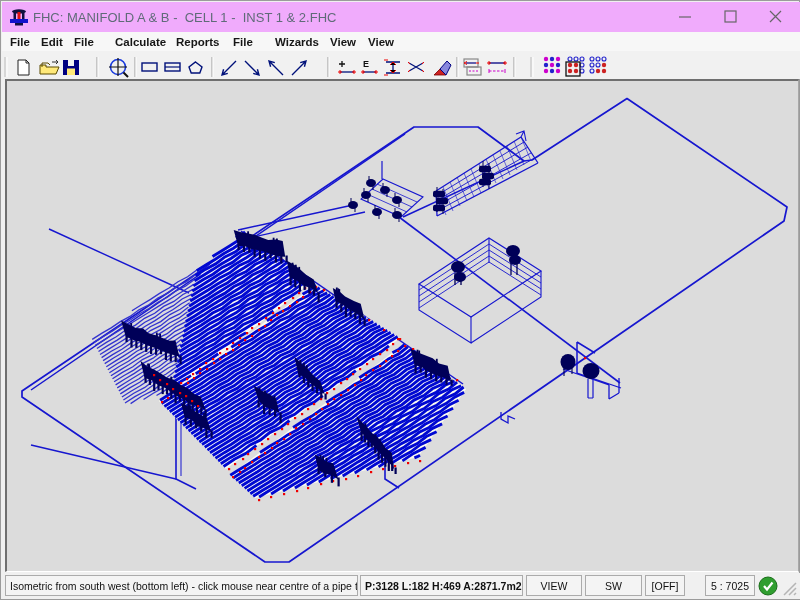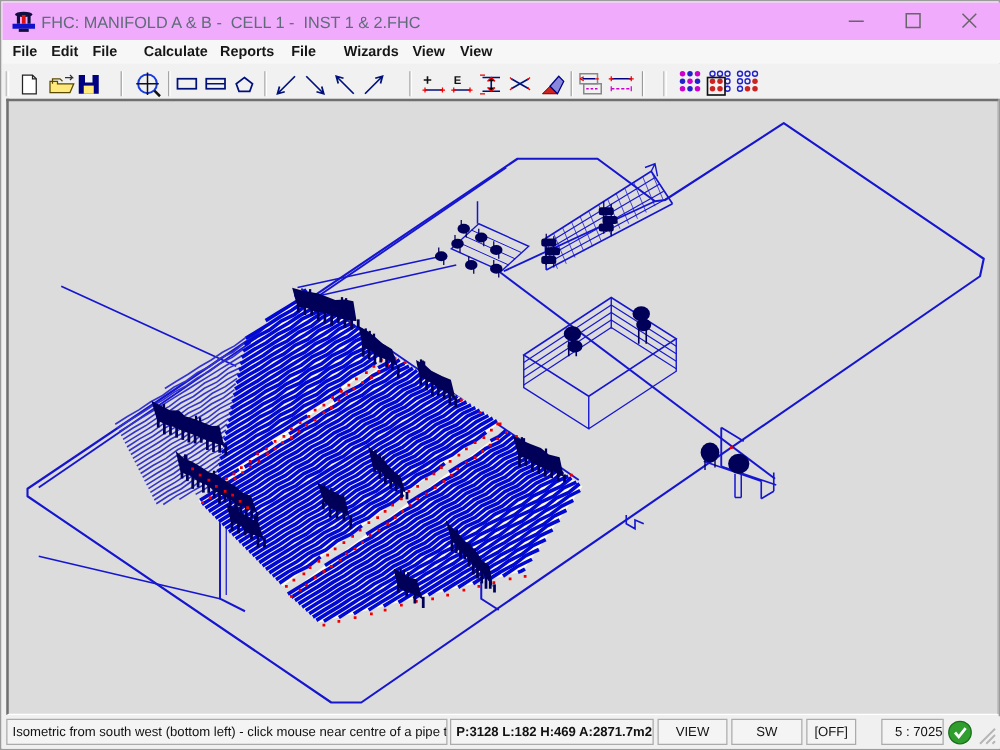--- a/index.html
+++ b/index.html
@@ -600,21 +600,21 @@
 <rect x="583" y="356" width="2.2" height="2.2" fill="#ee0000"></rect>
       </g>
     </svg>
   </div>
   <div id="statusbar">
     <div class="fld" style="left:3px; width:353px;">Isometric from south west (bottom left) - click mouse near centre of a pipe t‹</div>
     <div class="fld" style="left:358px; width:163px;font-weight:bold;">P:3128 L:182 H:469 A:2871.7m2</div>
     <div class="fld" style="left:524px; width:56px; text-align:center; padding-left:0;">VIEW</div>
     <div class="fld" style="left:583px; width:57px; text-align:center; padding-left:0;">SW</div>
     <div class="fld" style="left:643px; width:40px; text-align:center; padding-left:0;">[OFF]</div>
-    <div class="fld" style="left:703px; width:50px; text-align:right; padding-left:0;">5 : 7025</div>
+    <div class="fld" style="left:703px; width:50px; text-align:center; padding-left:0;">5 : 7025</div>
     <svg width="22" height="24" style="position:absolute;left:756px;top:2px">
       <circle cx="10" cy="11" r="9" fill="#2f9e2f" stroke="#1a6e1a"></circle>
       <path d="M6 11 L9 14.5 L14.5 7.5" stroke="#fff" stroke-width="2.2" fill="none"></path>
     </svg>
     <svg width="16" height="16" style="position:absolute;right:2px;top:8px">
       <path d="M14 2 L2 14 M14 7 L7 14 M14 12 L12 14" stroke="#b5b5b5" stroke-width="1.5"></path>
     </svg>
   </div>
 </div>
 

